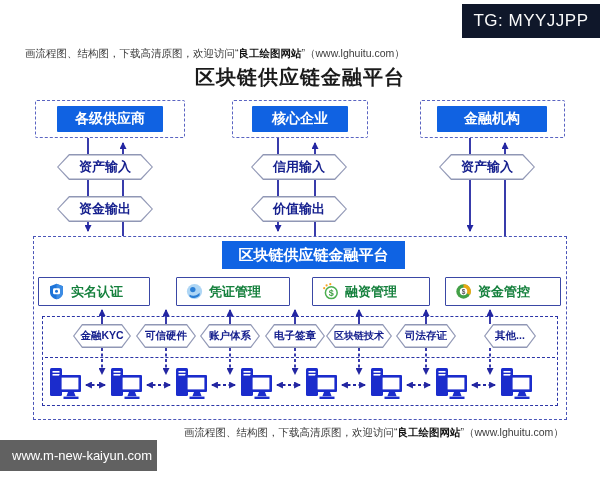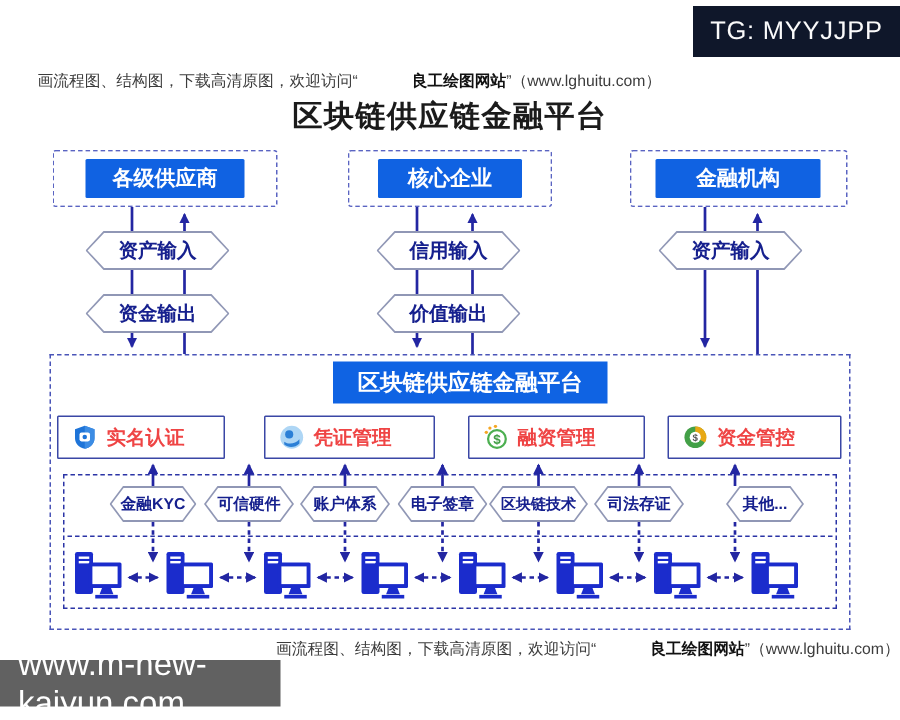--- a/index.html
+++ b/index.html
@@ -4,25 +4,25 @@
 <style>
   * { margin:0; padding:0; box-sizing:border-box; }
   body { background:#fff; font-family:"Liberation Sans", sans-serif; }
   .canvas { position:relative; width:600px; height:480px; background:#ffffff; overflow:hidden; }
 
   
   .tg-badge { position:absolute; left:462px; top:4px; width:138px; height:34px;
     background:#0f172a; color:#fafafa; font-size:17px; letter-spacing:.5px;
     display:flex; align-items:center; justify-content:center; z-index:6; }
   .promo { position:absolute; font-size:10.5px; color:#3c3c3c; white-space:nowrap; z-index:6; }
-  .promo b { color:#111;margin-left:36px; }
+  .promo b { color:#111; }
   .promo-top { left:25px; top:47px; }
   .promo-bottom { left:184px; top:426px; }
-  .wm-bar { position:absolute; left:0; top:440px; width:187px; height:31px; background:#616161;
-    color:#fff; font-size:22px; display:flex; align-items:center; padding-left:12px; z-index:6; }
+  .wm-bar { position:absolute; left:0; top:440px; width:157px; height:31px; background:#616161;
+    color:#fff; font-size:13px; display:flex; align-items:center; padding-left:12px; z-index:6; }
 
   .title { position:absolute; left:0; top:64px; width:600px; text-align:center;
     font-size:20px; font-weight:bold; color:#1b1b1b; letter-spacing:1px; }
 
   
   .col-box { position:absolute; top:100px; height:38px; border:1.5px dashed #5a64c2; border-radius:2px; z-index:0; }
   .entity { position:absolute; top:106px; height:26px; background:#1062e2; color:#fff;
     font-size:14px; font-weight:bold; display:flex; align-items:center; justify-content:center; z-index:2; border-radius:1px; }
 
   
@@ -41,21 +41,21 @@
   .hex-xs span { font-size:10px; }
 
   
   .platform { position:absolute; left:33px; top:236px; width:534px; height:184px;
     border:1.6px dashed #4a55b8; z-index:0; }
   .platform-header { position:absolute; left:222px; top:241px; width:183px; height:28px;
     background:#0f63e3; color:#fff; font-size:15px; font-weight:bold;
     display:flex; align-items:center; justify-content:center; z-index:2; }
   .module { position:absolute; top:277px; height:29px; background:#fff; border:1.5px solid #3a47a5;
     display:flex; align-items:center; gap:6px; padding-left:9px; z-index:2; border-radius:1px; }
-  .module .lbl { font-size:13px; font-weight:bold; color:#ef4444; white-space:nowrap; }
+  .module .lbl { font-size:13px; font-weight:bold; color:#15803d; white-space:nowrap; }
   .module svg { flex:0 0 auto; }
 
   .tech-box { position:absolute; left:42px; top:316px; width:516px; height:90px;
     border:1.4px dashed #2b34a6; z-index:0; }
   .tech-divider { position:absolute; left:45px; top:357px; width:510px; height:0;
     border-top:1.3px dashed #2b34a6; z-index:1; }
 
   .computer { position:absolute; top:367px; width:36px; height:34px; z-index:2; }
 
   .overlay { position:absolute; left:0; top:0; z-index:1; }

